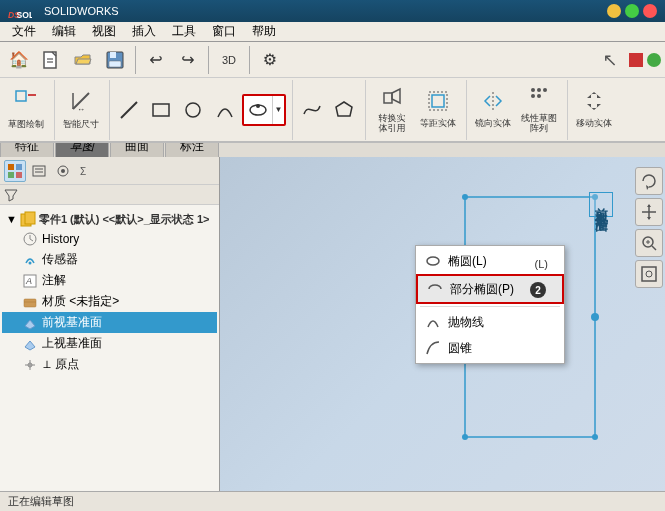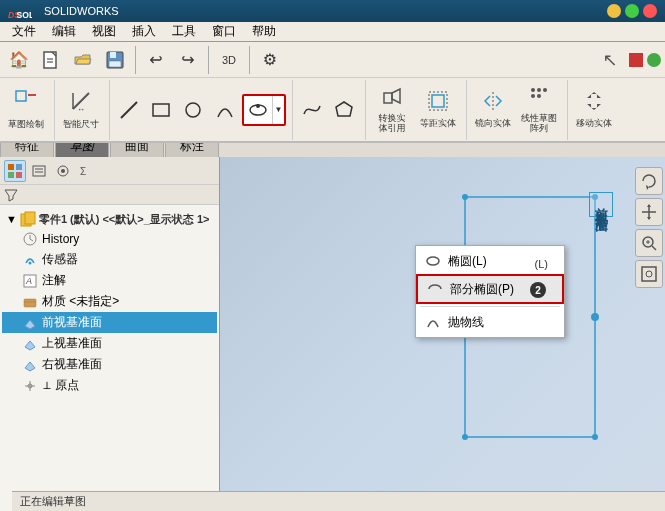--- a/index.html
+++ b/index.html
@@ -264,21 +264,21 @@
     .hotkey-text {
       margin-left: auto;
       color: #333;
       font-size: 11px;
     }
 
     
     #status-bar {
       position: absolute;
       bottom: 0;
-      left: 12px;
+      left: 0;
       right: 0;
       height: 20px;
       background: #e8e4dc;
       border-top: 1px solid #aaa;
       display: flex;
       align-items: center;
       padding: 0 8px;
       font-size: 11px;
       color: #333;
     }
@@ -675,28 +675,20 @@
 
       <div class="tree-item">
         <div class="tree-icon">
           <svg width="14" height="14" viewBox="0 0 14 14">
               <path d="M2 10 L7 4 L12 10 L7 13 Z" fill="#aaccee" stroke="#6699cc" stroke-width="1"></path>
             </svg>
         </div>
         <span>上视基准面</span>
       </div>
 
-      <div class="tree-item">
-        <div class="tree-icon">
-          <svg width="14" height="14" viewBox="0 0 14 14">
-              <path d="M2 10 L7 4 L12 10 L7 13 Z" fill="#aaccee" stroke="#6699cc" stroke-width="1"></path>
-            </svg>
-        </div>
-        <span>右视基准面</span>
-      </div>
 
       <div class="tree-item">
         <div class="tree-icon">
           <svg width="14" height="14" viewBox="0 0 14 14">
               <line x1="7" y1="2" x2="7" y2="12" stroke="#888" stroke-width="1"></line>
               <line x1="2" y1="7" x2="12" y2="7" stroke="#888" stroke-width="1"></line>
               <circle cx="7" cy="7" r="2" fill="none" stroke="#888" stroke-width="1"></circle>
             </svg>
         </div>
         <span>⊥ <span>原点</span></span>
@@ -778,20 +770,28 @@
 
       <div class="dropdown-item">
         <div class="item-icon">
           <svg width="16" height="16" viewBox="0 0 16 16">
               <path d="M3 13 Q8 1 13 13" fill="none" stroke="#555" stroke-width="1.5"></path>
             </svg>
         </div>
         <span>抛物线</span>
       </div>
 
+      <div class="dropdown-item">
+        <div class="item-icon">
+          <svg width="16" height="16" viewBox="0 0 16 16">
+              <path d="M2 14 Q5 2 14 2" fill="none" stroke="#555" stroke-width="1.5"></path>
+            </svg>
+        </div>
+        <span>圆锥</span>
+      </div>
     </div>
 
   </div>
 
 </div>
 
 <div id="status-bar">
   <span>正在编辑草图</span>
 </div>
 

